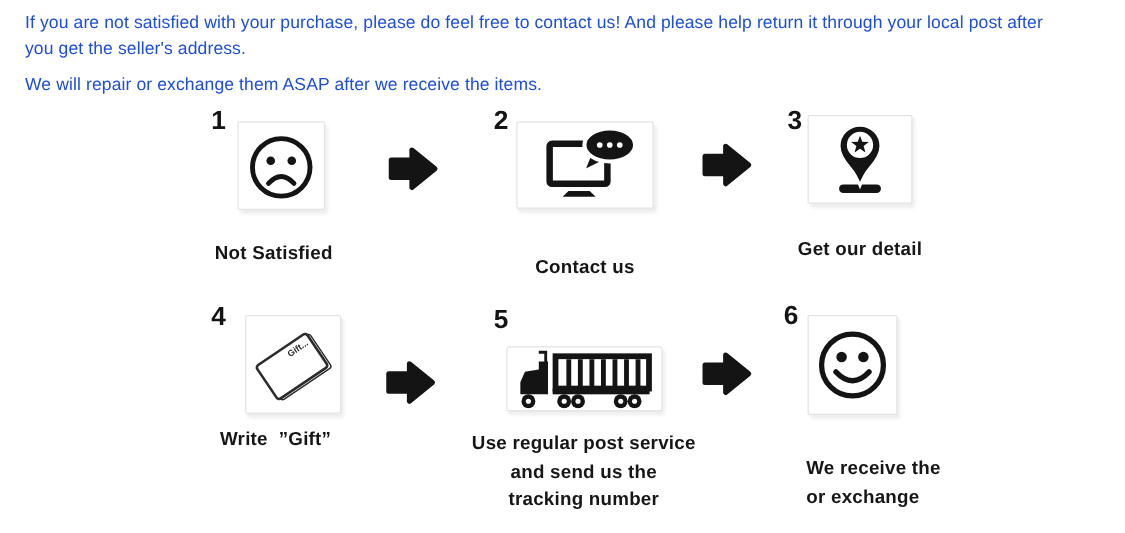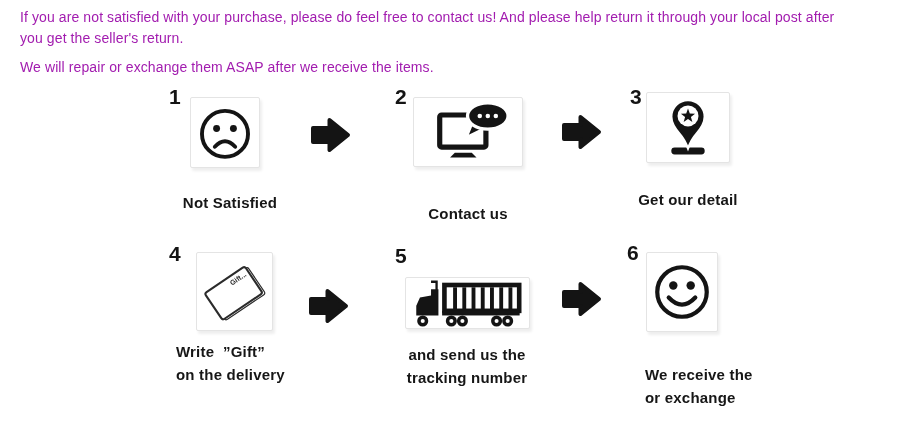--- a/index.html
+++ b/index.html
@@ -1,21 +1,21 @@
 <!DOCTYPE html>
 <html><head>
 <meta charset="utf-8">
 <style>
   html,body{margin:0;padding:0;background:#ffffff;}
   .canvas{
     position:relative;width:900px;height:426px;background:#ffffff;
     font-family:"Liberation Sans",sans-serif;overflow:hidden;
   }
   .intro{position:absolute;left:20px;top:7px;width:870px;font-size:14px;
-    line-height:20.5px;color:#a21caf;letter-spacing:.1px;}
+    line-height:20.5px;color:#1d4ed8;letter-spacing:.1px;}
   .intro p{margin:0;}
   .intro .p2{margin-top:9px;}
   .intro .line{display:block;}
   .step-num{position:absolute;font-size:21px;font-weight:700;color:#141414;line-height:1;}
   .icon-box{
     position:absolute;background:#fff;border:1px solid #e4e4e4;border-radius:2px;
     box-shadow:2px 3px 3px rgba(0,0,0,0.07);
     display:flex;align-items:center;justify-content:center;box-sizing:border-box;
   }
   .icon-box svg{display:block;}
@@ -26,35 +26,35 @@
   .arrow{position:absolute;}
 </style>
 </head>
 <body>
 
 <div class="canvas">
 
   <div class="intro">
     <p class="p1">
       <span class="line">If you are not satisfied with your purchase, please do feel free to contact us! And please help return it through your local post after</span>
-      <span class="line">you get the seller's return.</span>
+      <span class="line">you get the seller's address.</span>
     </p>
     <p class="p2">We will repair or exchange them ASAP after we receive the items.</p>
   </div>
 
   <div class="step-num" style="left:169px;top:86px">1</div>
   <div class="icon-box" style="left:190px;top:97px;width:70px;height:71px">
     <svg width="62" height="62" viewBox="0 0 70 70">
       <circle cx="35" cy="36" r="26" fill="none" stroke="#141414" stroke-width="4.4"></circle>
       <circle cx="25.5" cy="30" r="3.9" fill="#141414"></circle>
       <circle cx="44.5" cy="30" r="3.9" fill="#141414"></circle>
       <path d="M23.5 50.5 Q35 38 46.5 50.5" fill="none" stroke="#141414" stroke-width="4.4" stroke-linecap="round"></path>
     </svg>
   </div>
-  <div class="label center" style="left:155px;top:192px;width:150px">
+  <div class="label center" style="left:144px;top:192px;width:150px">
     <span class="line">Not Satisfied</span>
   </div>
 
   <svg class="arrow" style="left:308px;top:115px" width="45" height="40" viewBox="0 0 45 40">
     <path d="M5 13 h16.5 v-8 L40 20 L21.5 35 v-8 H5 z" fill="#141414" stroke="#141414" stroke-width="4" stroke-linejoin="round"></path>
   </svg>
 
   <div class="step-num" style="left:395px;top:86px">2</div>
   <div class="icon-box" style="left:413px;top:97px;width:110px;height:70px">
     <svg width="104" height="66" viewBox="0 0 110 70">
@@ -93,21 +93,20 @@
     <svg width="73" height="75" viewBox="0 0 77 79">
       <g transform="rotate(-34 38 41)">
         <rect x="14.2" y="26.2" width="51" height="34" rx="2.5" fill="none" stroke="#2b2b2b" stroke-width="1.2"></rect>
         <rect x="12" y="24" width="51" height="34" rx="2.5" fill="#ffffff" stroke="#2b2b2b" stroke-width="2.2"></rect>
         <text x="50" y="33.5" font-size="7.5" font-weight="bold" fill="#2b2b2b" text-anchor="middle" font-family="Liberation Sans, sans-serif">Gift...</text>
       </g>
     </svg>
   </div>
   <div class="label" style="left:176px;top:341px">
     <span class="line">Write &nbsp;”Gift”</span>
-    <span class="line">on the delivery</span>
   </div>
 
   <svg class="arrow" style="left:306px;top:286px" width="45" height="40" viewBox="0 0 45 40">
     <path d="M5 13 h16.5 v-8 L40 20 L21.5 35 v-8 H5 z" fill="#141414" stroke="#141414" stroke-width="4" stroke-linejoin="round"></path>
   </svg>
 
   <div class="step-num" style="left:395px;top:245px">5</div>
   <div class="icon-box" style="left:405px;top:277px;width:125px;height:52px">
     <svg width="119" height="48" viewBox="0 0 125 52">
       <path d="M29 18 V3 h-6" fill="none" stroke="#141414" stroke-width="2.5"></path>
@@ -131,20 +130,21 @@
         <circle cx="57" cy="45.5" r="6" fill="#141414"></circle>
           <circle cx="57" cy="45.5" r="2.2" fill="#fff"></circle>
         <circle cx="94" cy="45.5" r="6" fill="#141414"></circle>
           <circle cx="94" cy="45.5" r="2.2" fill="#fff"></circle>
         <circle cx="106" cy="45.5" r="6" fill="#141414"></circle>
           <circle cx="106" cy="45.5" r="2.2" fill="#fff"></circle>
       </g>
     </svg>
   </div>
   <div class="label center" style="left:376px;top:344px;width:182px">
+    <span class="line">Use regular post service</span>
     <span class="line">and send us the</span>
     <span class="line">tracking number</span>
   </div>
 
   <svg class="arrow" style="left:559px;top:279px" width="45" height="40" viewBox="0 0 45 40">
     <path d="M5 13 h16.5 v-8 L40 20 L21.5 35 v-8 H5 z" fill="#141414" stroke="#141414" stroke-width="4" stroke-linejoin="round"></path>
   </svg>
 
   <div class="step-num" style="left:627px;top:242px">6</div>
   <div class="icon-box" style="left:646px;top:252px;width:72px;height:80px">

